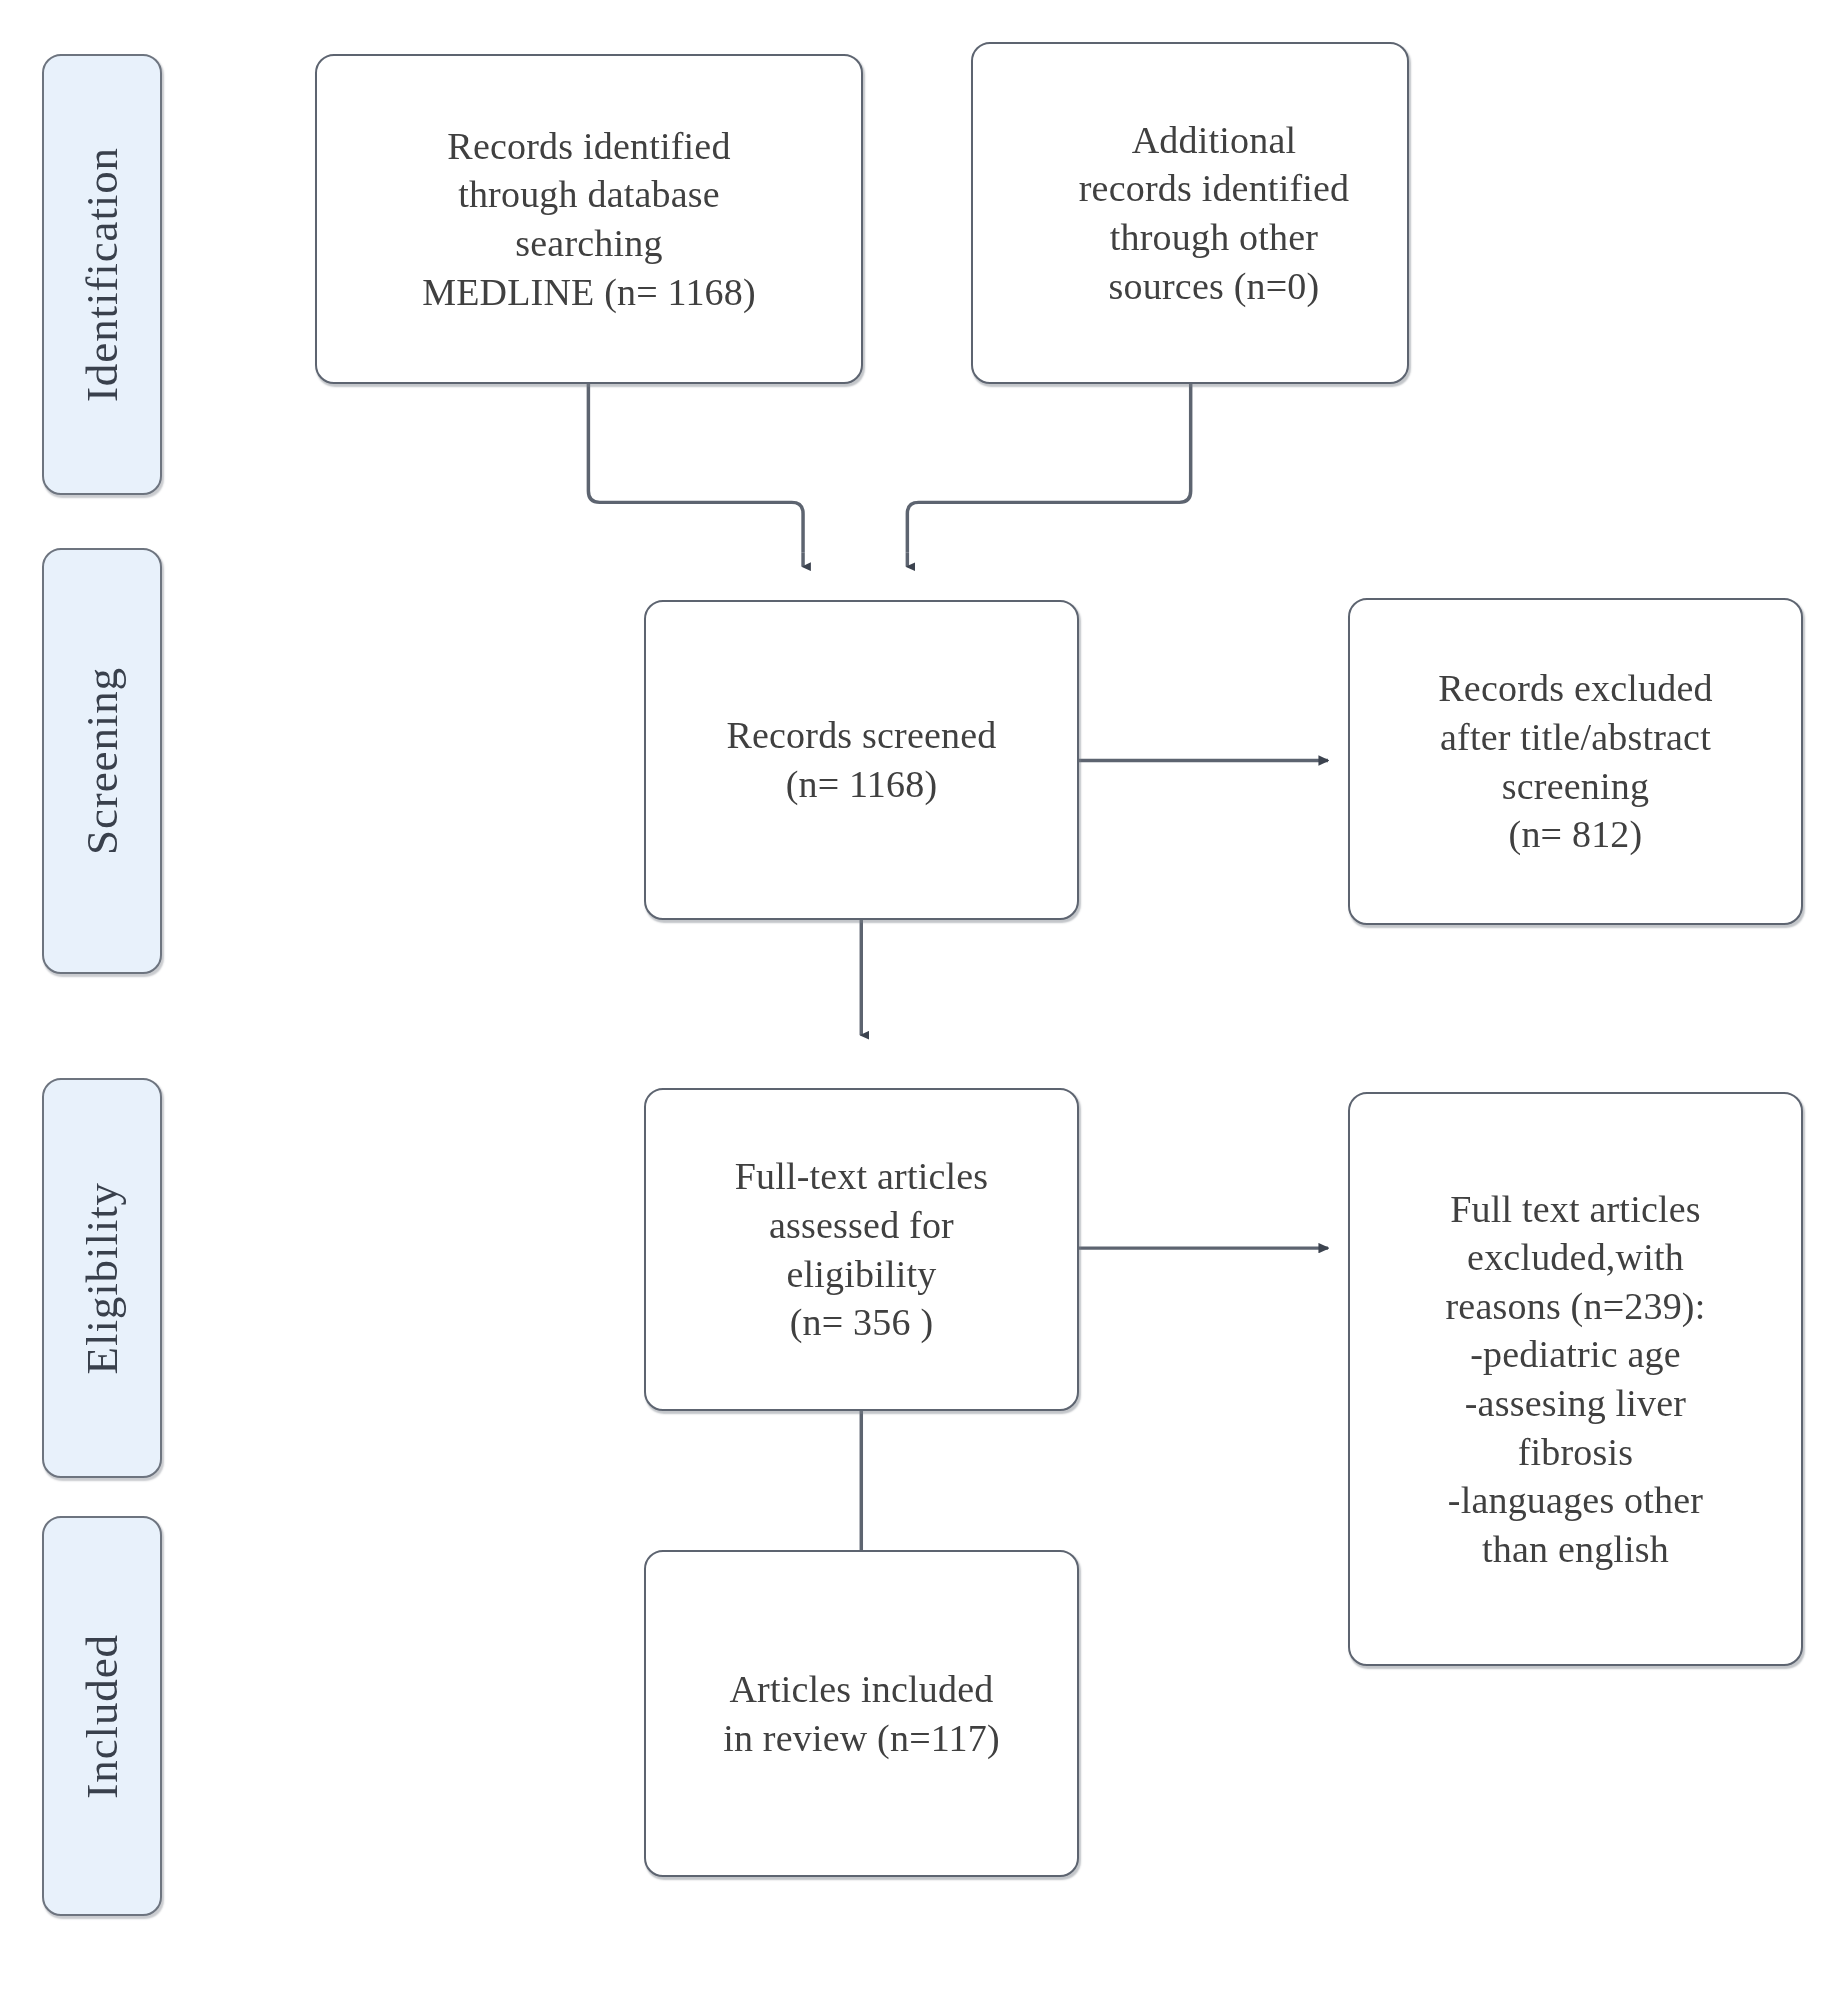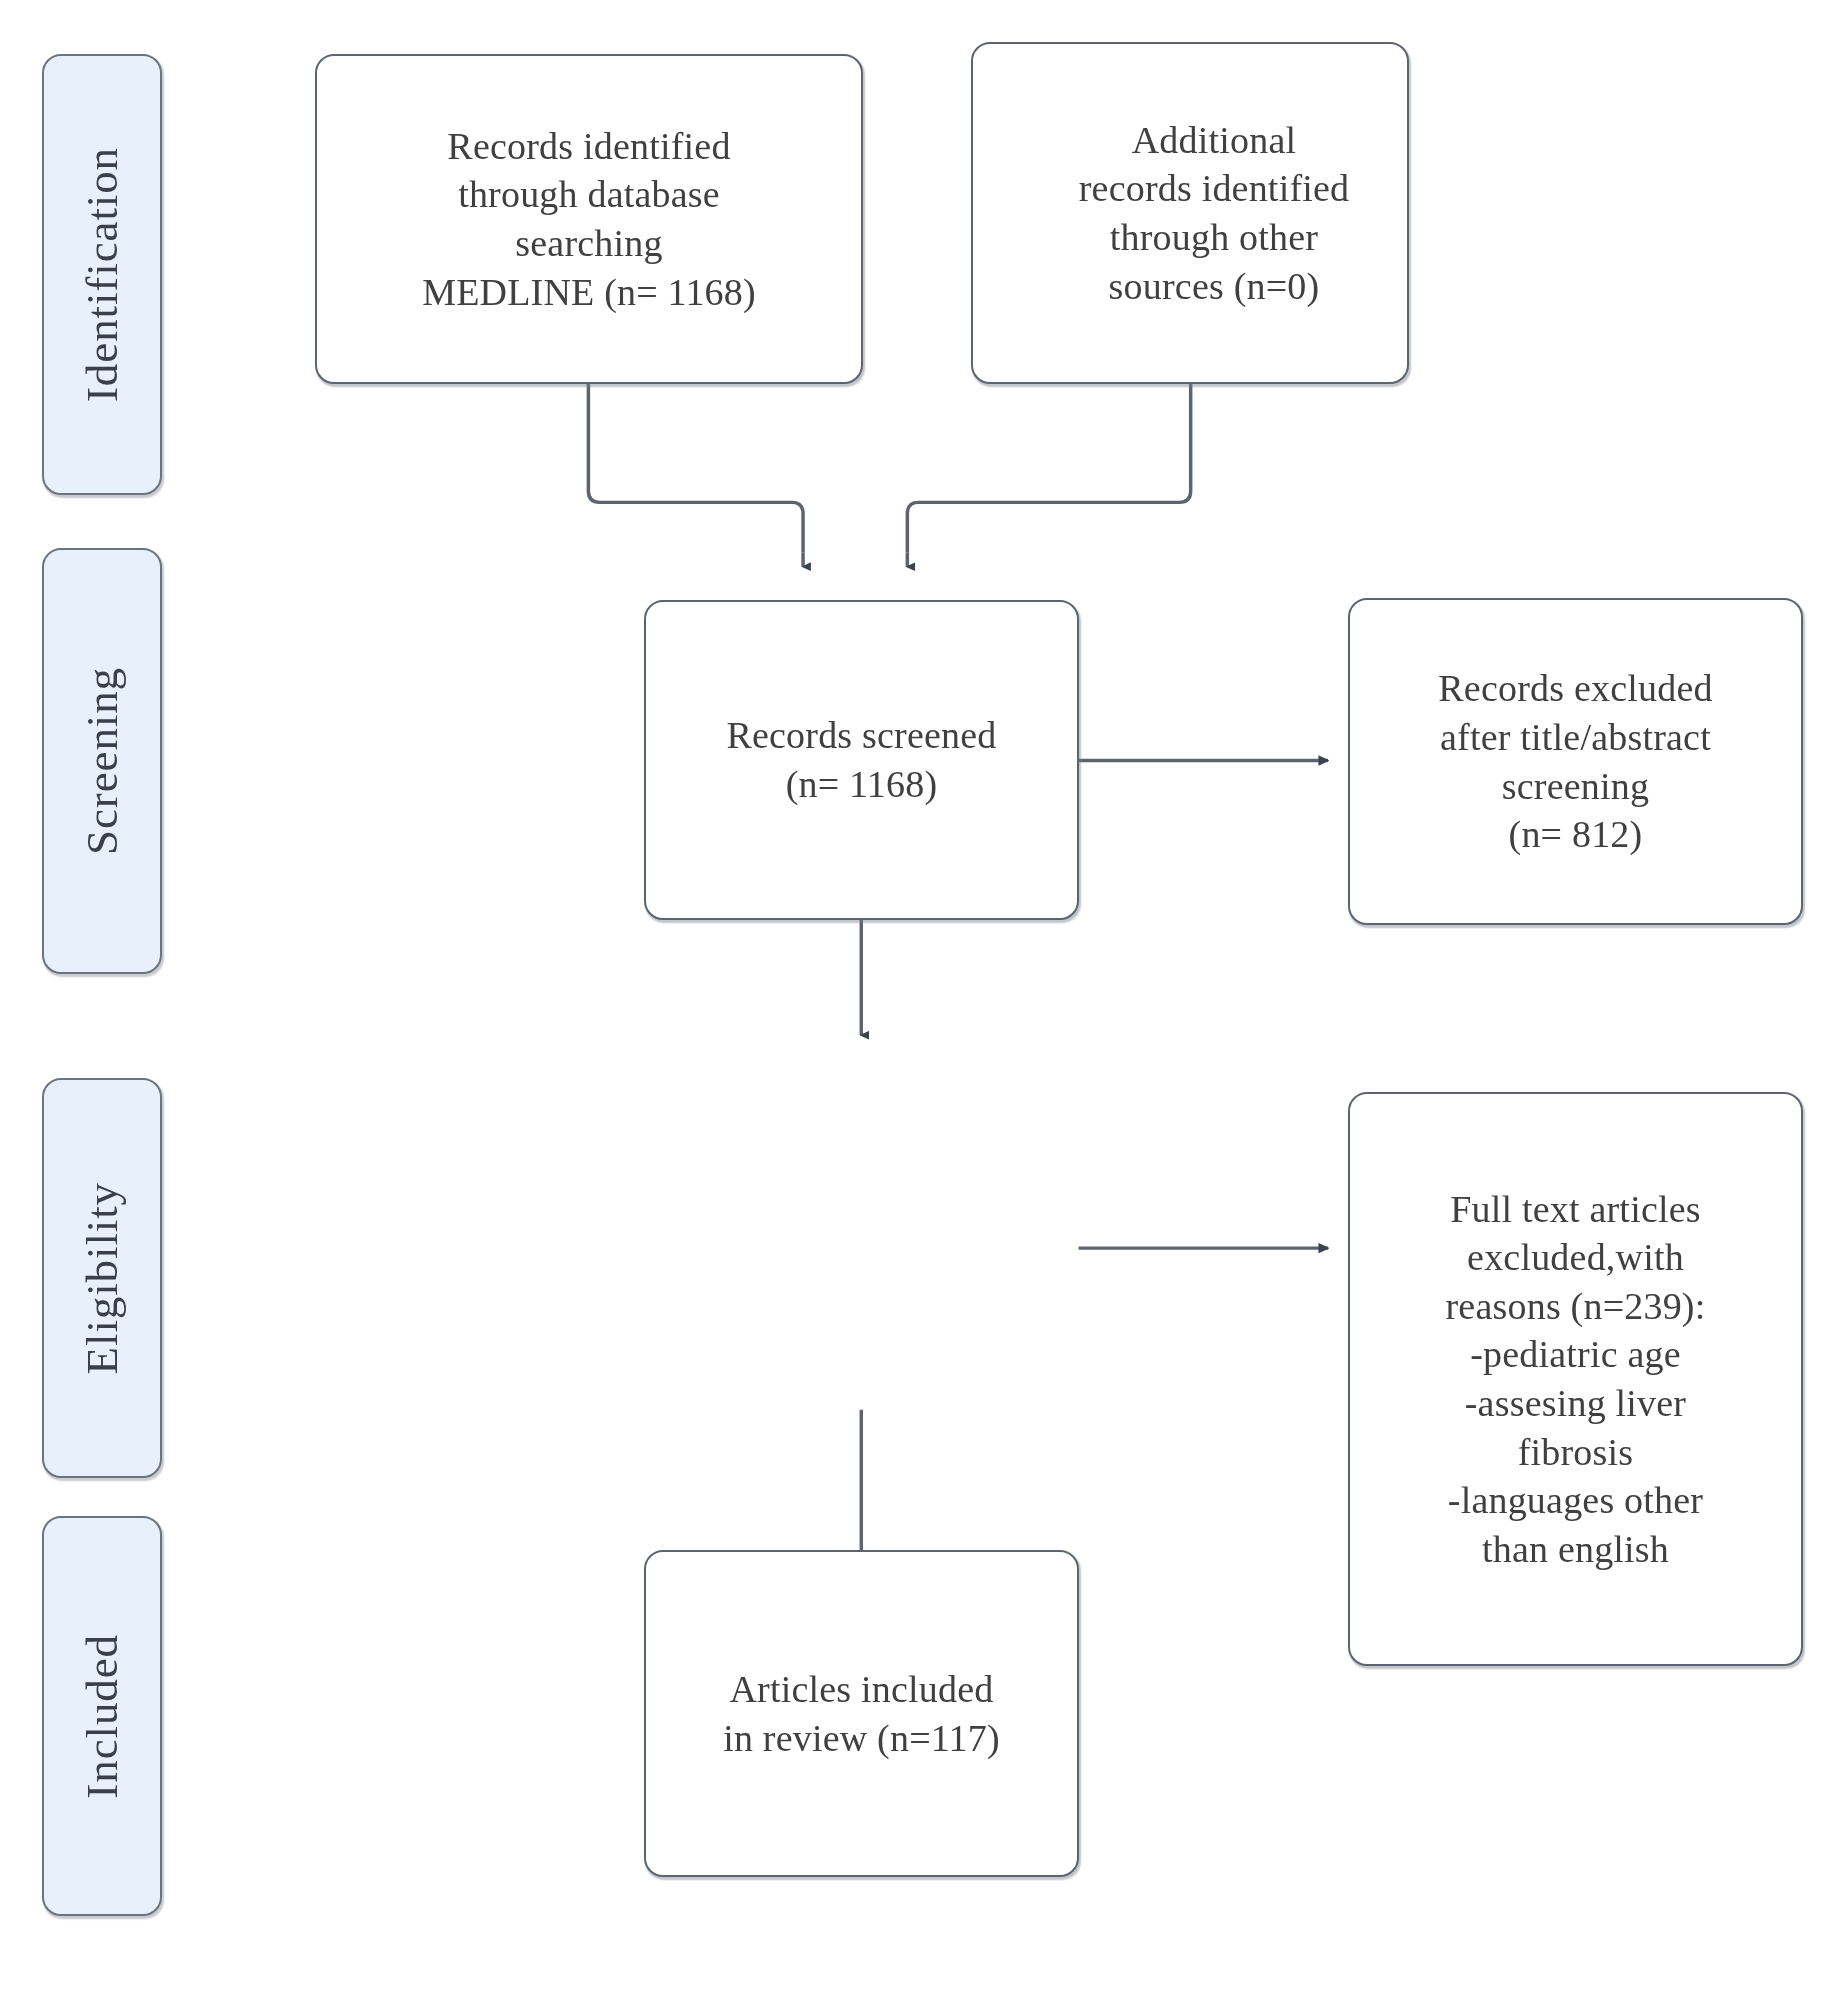--- a/index.html
+++ b/index.html
@@ -133,20 +133,26 @@
 (n= 1168)</div>
   </div>
 
   <div class="node" style="left:1348px; top:598px; width:455px; height:327px;">
     <div class="txt">Records excluded
 after title/abstract
 screening
 (n= 812)</div>
   </div>
 
+  <div class="node" style="left:644px; top:1088px; width:435px; height:323px;">
+    <div class="txt">Full-text articles
+assessed for
+eligibility
+(n= 356 )</div>
+  </div>
 
   <div class="node" style="left:1348px; top:1092px; width:455px; height:574px;">
     <div class="txt">Full text articles
 excluded,with
 reasons (n=239):
 -pediatric age
 -assesing liver
 fibrosis
 -languages other
 than english</div>

